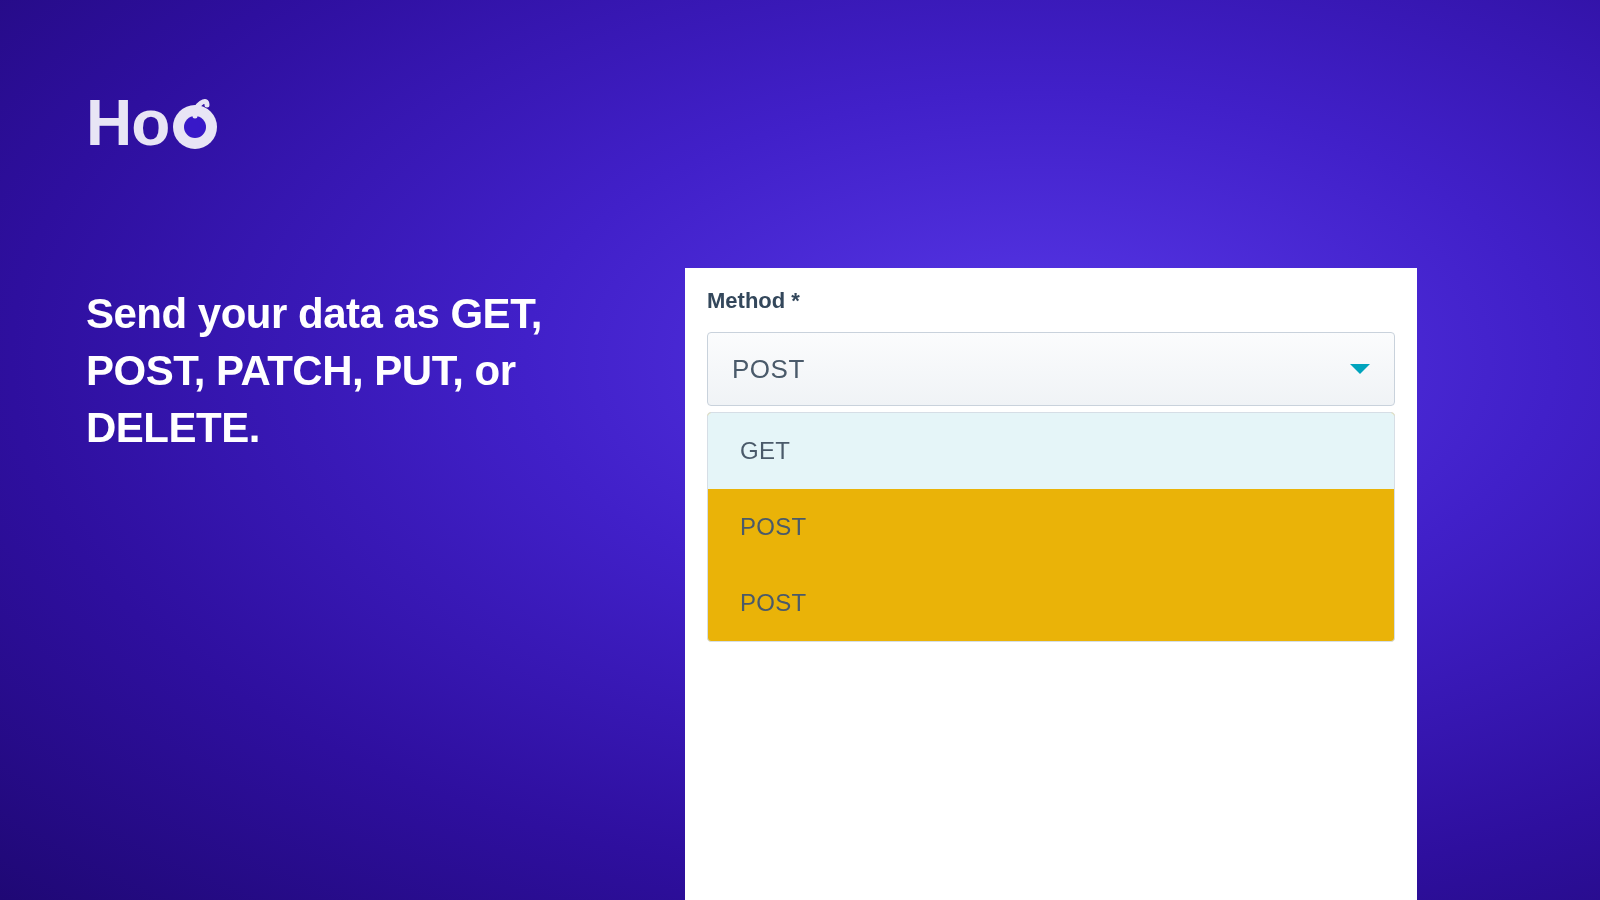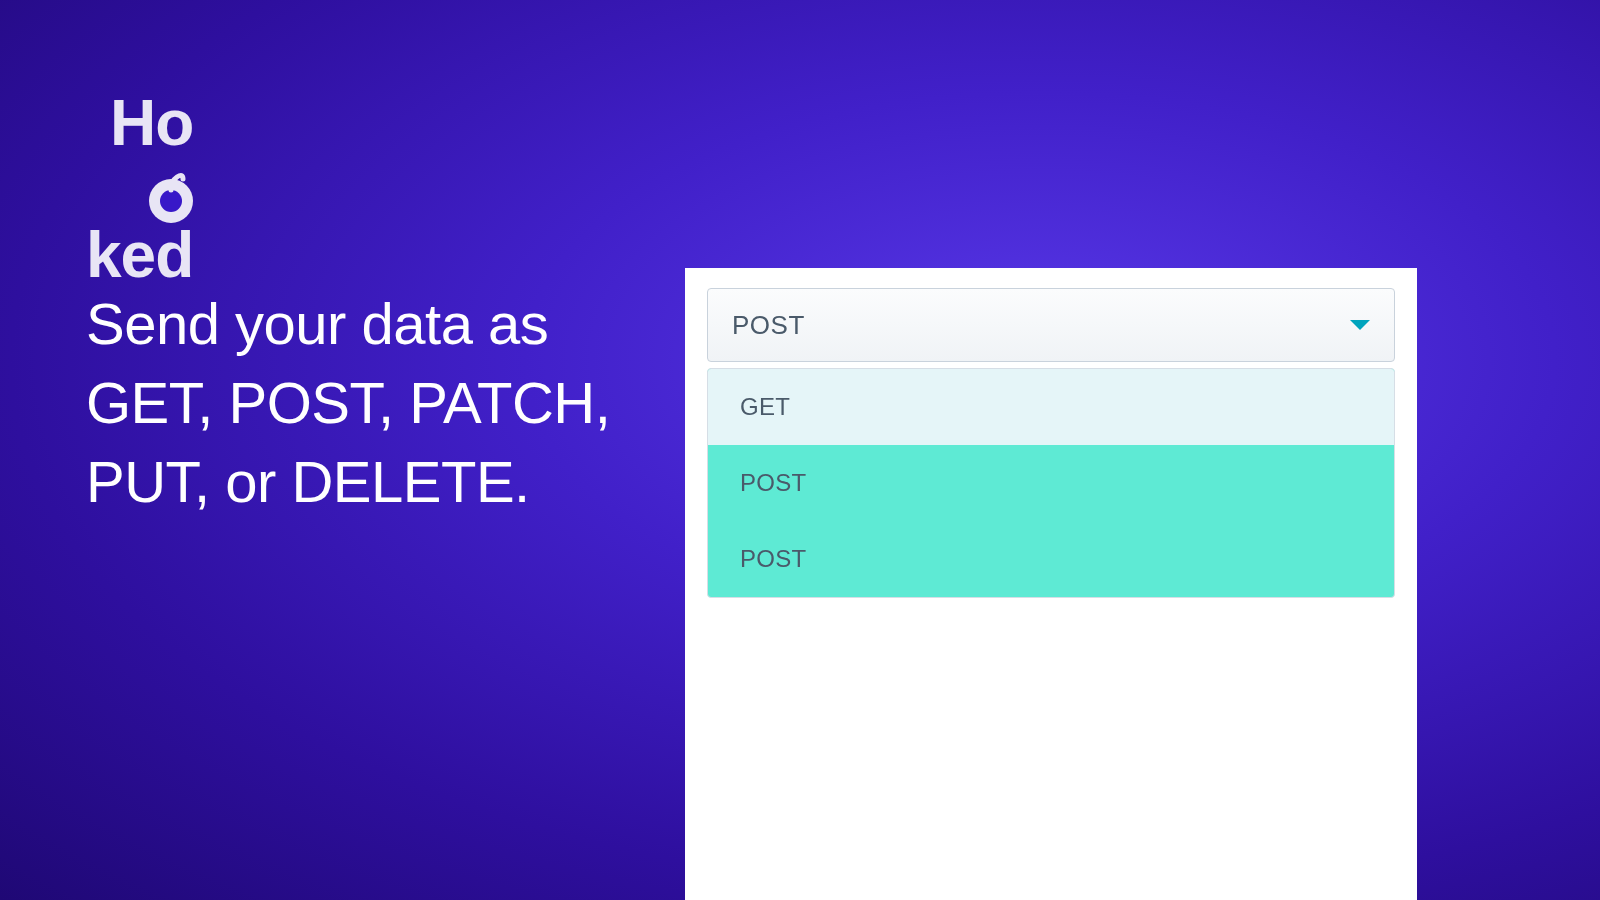--- a/index.html
+++ b/index.html
@@ -13,45 +13,44 @@
       background: radial-gradient(ellipse at 65% 40%, #5838e8 0%, #4120c9 35%, #2e0f9e 70%, #1f0875 100%);
       font-family: -apple-system, BlinkMacSystemFont, 'Segoe UI', Helvetica, Arial, sans-serif;
       position: relative;
       overflow: hidden;
     }
     .logo {
       position: absolute;
       top: 86px;
       left: 86px;
       display: flex;
-      align-items: flex-end;
+      align-items: flex-start;
       color: #e8e5f5;
       font-weight: 700;
       font-size: 64px;
       letter-spacing: -1px;
-      flex-direction: column;
     }
     .logo-text-1, .logo-text-2 {
       font-family: Arial, sans-serif;
     }
     .hook-icon {
       display: inline-block;
       width: 48px;
       height: 58px;
       margin: 0 -2px 0 2px;
       position: relative;
       top: 6px;
     }
     .headline {
       position: absolute;
       top: 285px;
       left: 86px;
       color: #ffffff;
-      font-size: 58px;
-      font-weight: 400;
+      font-size: 42px;
+      font-weight: 700;
       line-height: 1.36;
       max-width: 560px;
       letter-spacing: -0.5px;
     }
     .panel {
       position: absolute;
       top: 268px;
       left: 685px;
       width: 732px;
       height: 632px;
@@ -85,21 +84,21 @@
     .chevron {
       width: 0;
       height: 0;
       border-left: 10px solid transparent;
       border-right: 10px solid transparent;
       border-top: 10px solid #00a4bd;
     }
     .dropdown {
       margin-top: 6px;
       width: 100%;
-      background: #5eead4;
+      background: #eab308;
       border: 1px solid #d6dee6;
       border-radius: 4px;
       overflow: hidden;
     }
     .option {
       padding: 24px 32px;
       color: #4a5a6a;
       font-size: 24px;
       font-weight: 400;
       cursor: pointer;
@@ -114,26 +113,26 @@
 
 <div class="logo">
   <span class="logo-text-1">Ho</span>
   <span class="hook-icon">
     <svg viewBox="0 0 48 58" width="48" height="58">
       <circle cx="24" cy="34" r="22" fill="#e8e5f5"></circle>
       <circle cx="24" cy="34" r="11" fill="#3818c8"></circle>
       <path d="M 24 23 Q 24 14 30 10 Q 36 6 36 12" stroke="#e8e5f5" stroke-width="5" fill="none" stroke-linecap="round"></path>
     </svg>
   </span>
-  <span class="logo-text-2">ked</span>
 </div>
 
 <div class="headline">Send your data as GET, POST, PATCH, PUT, or DELETE.</div>
 
 <div class="panel">
+  <div class="field-label">Method *</div>
 
   <div class="select-box">
     <span class="select-value">POST</span>
     <span class="chevron"></span>
   </div>
 
   <div class="dropdown">
     <div class="option highlighted">GET</div>
     <div class="option">POST</div>
     <div class="option">POST</div>

